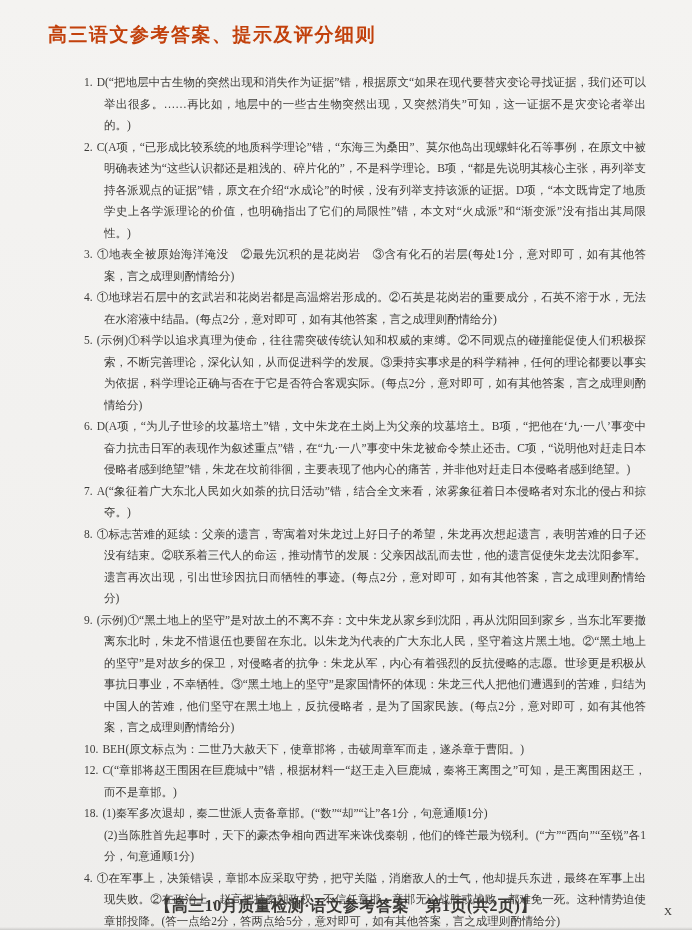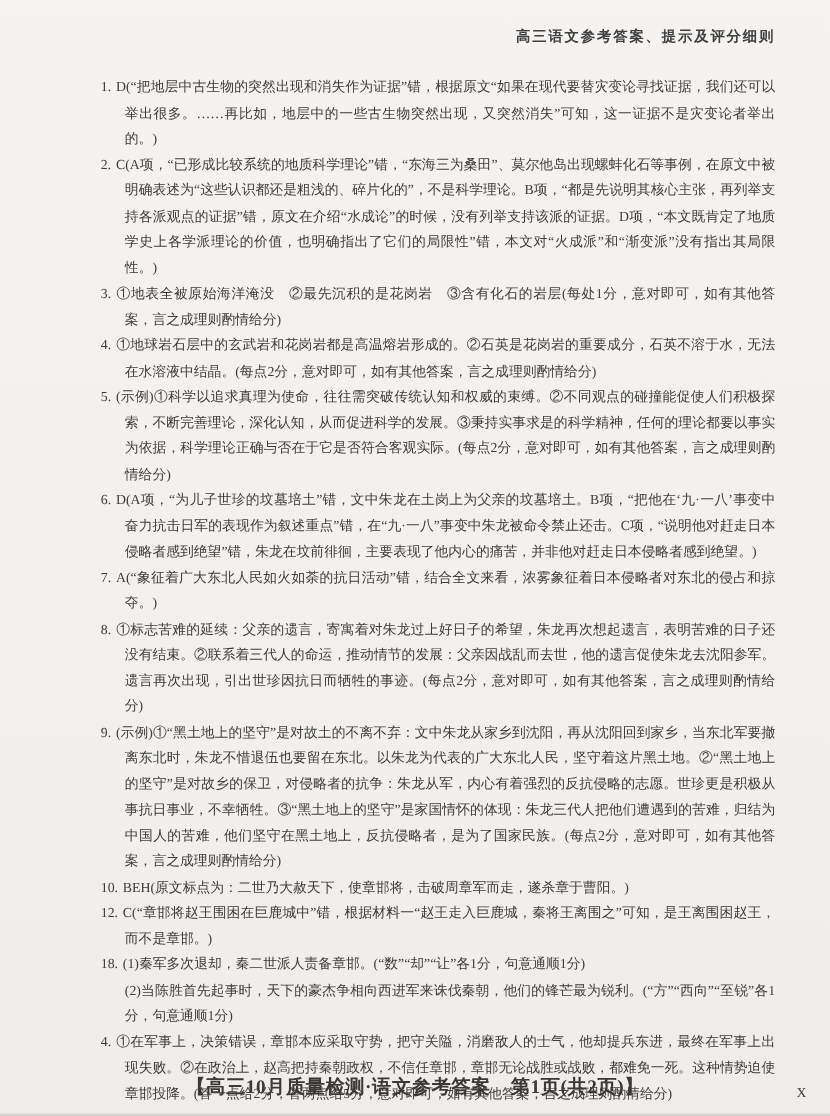--- a/index.html
+++ b/index.html
@@ -10,22 +10,22 @@
     color: #3c3b38;
     position: relative;
     overflow: hidden;
   }
   .sheet {
     position: absolute; inset: 0;
     padding: 14px 46px 40px 84px;
     box-sizing: border-box;
   }
   .title {
-    font-size: 12px; font-weight: bold; letter-spacing: 1.5px;
-    text-align: right; color: #404040;
+    font-size: 19px; font-weight: bold; letter-spacing: 1.5px;
+    text-align: left; color: #c2410c;
     margin: 8px 0 24px -36px; 
   }
   .answers { font-size: 11.5px; line-height: 21.5px; }
   .ans p {
     margin: 0; padding-left: 20px; text-indent: -20px;
     text-align: justify;
   }
   .ans p.cont { text-indent: 0; }
   .num { padding-right: 4px; }
   .footer {

